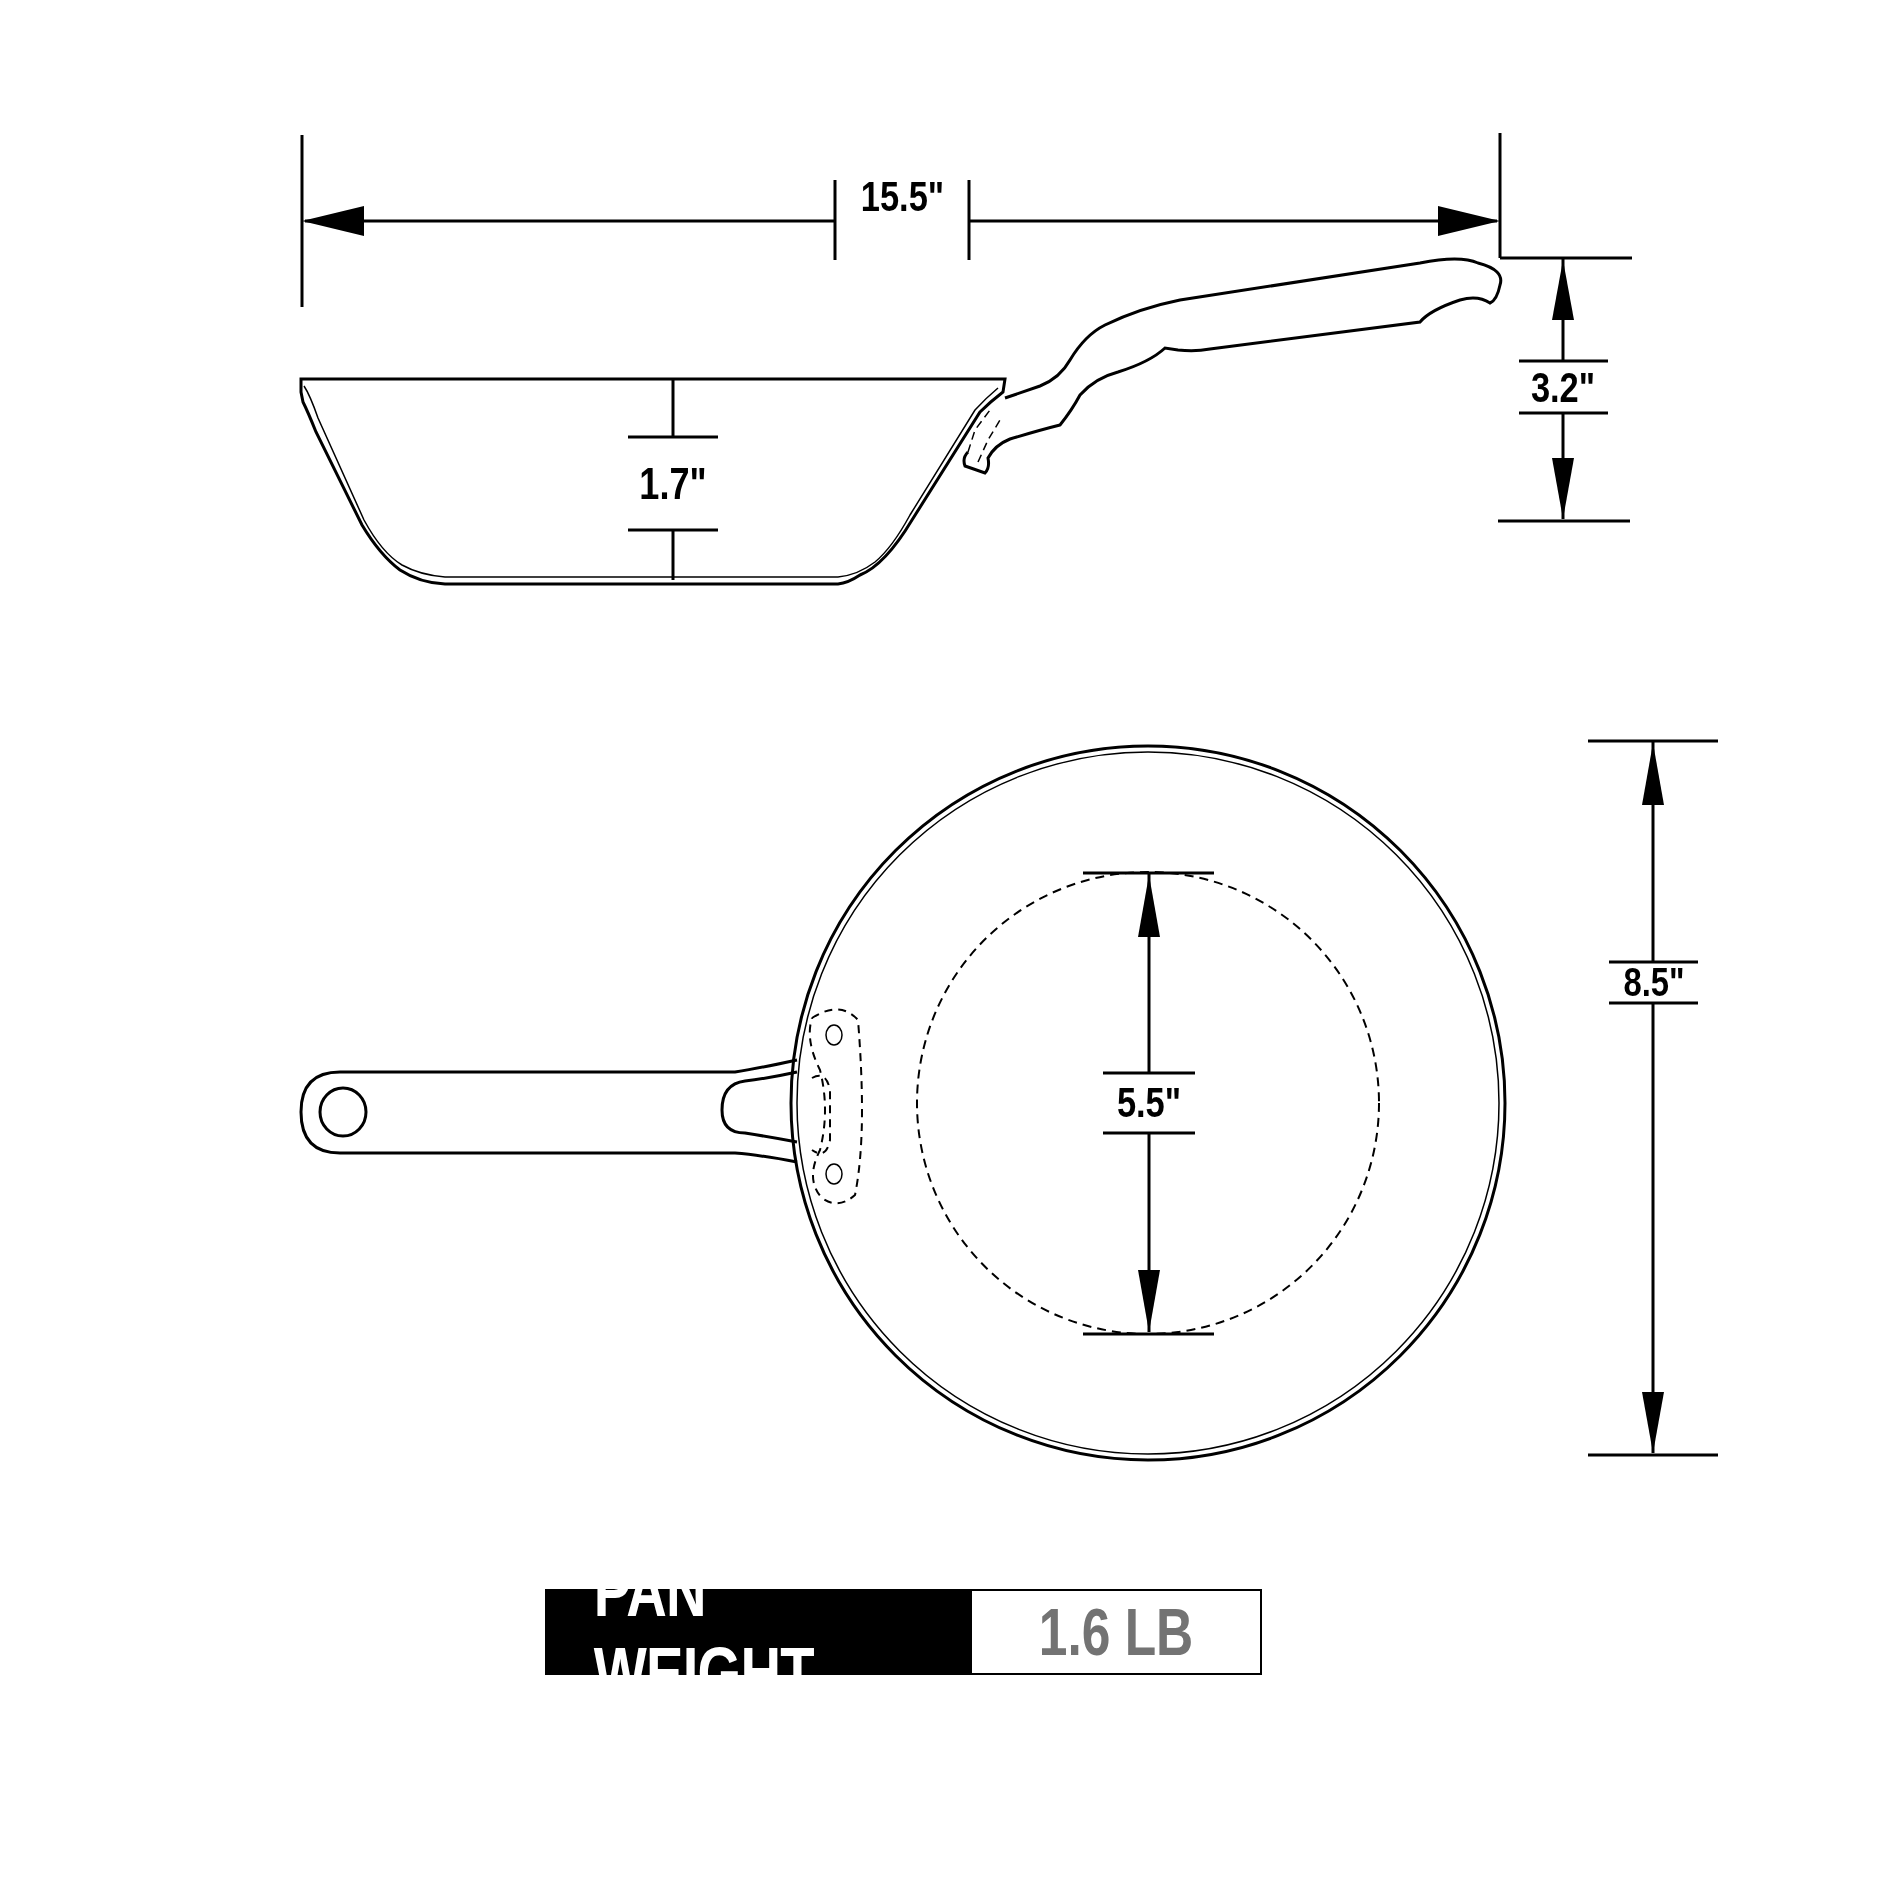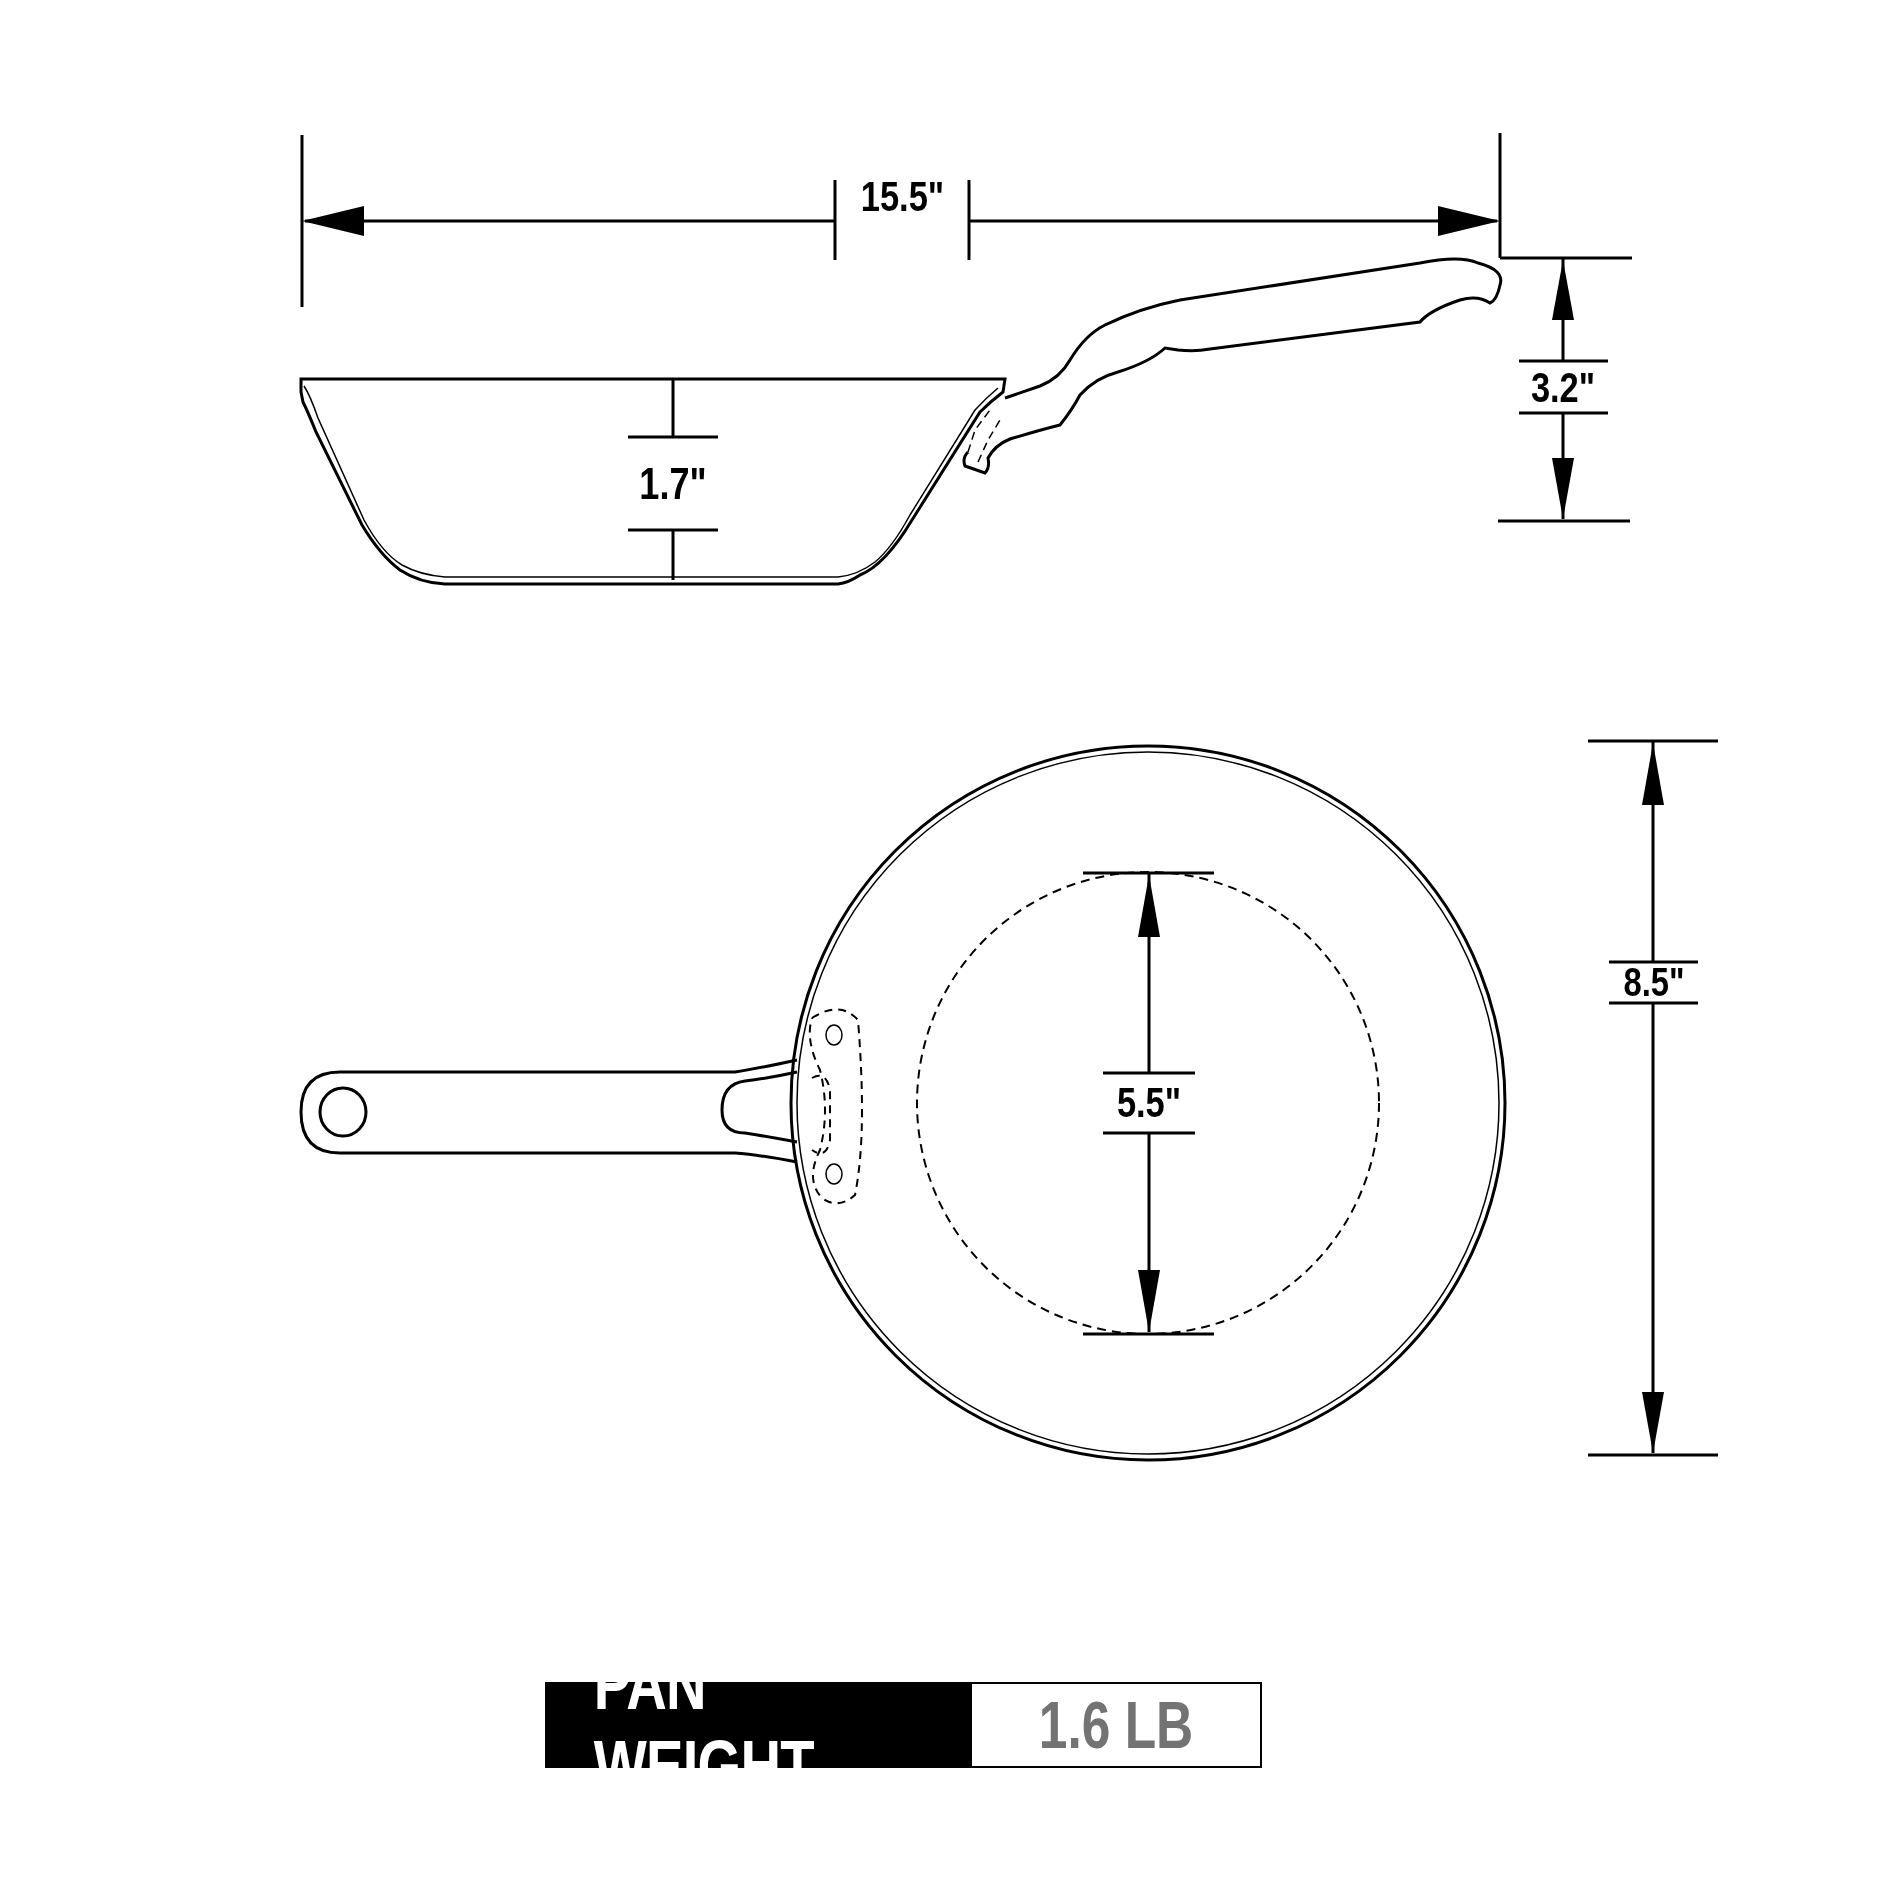--- a/index.html
+++ b/index.html
@@ -1,19 +1,19 @@
 <!DOCTYPE html>
 <html><head>
   <meta charset="utf-8">
   <style>
     html, body { margin: 0; padding: 0; background: #ffffff; }
     body { width: 1880px; height: 1880px; position: relative; overflow: hidden; font-family: "Liberation Sans", sans-serif; }
     svg#drawing { position: absolute; left: 0; top: 0; }
     .dim-label { position: absolute; font-family: "Liberation Sans", sans-serif; font-weight: bold; color: #000; text-align: center; white-space: nowrap; transform: scaleX(0.82); transform-origin: center; }
-    .weight-box { position: absolute; left: 545px; top: 1682px; width: 717px; height: 86px; display: flex; border: 2px solid #000; box-sizing: border-box; }
+    .weight-box { position: absolute; left: 545px; top: 1589px; width: 717px; height: 86px; display: flex; border: 2px solid #000; box-sizing: border-box; }
     .weight-label { background: #000; color: #fff; width: 425px; display: flex; align-items: center; justify-content: center; font-weight: bold; font-size: 72px; letter-spacing: -1px; }
     .weight-value { background: #fff; color: #737373; flex: 1; display: flex; align-items: center; justify-content: center; font-weight: bold; font-size: 66px; }
     .weight-label span, .weight-value span { display: inline-block; transform: scaleX(0.78); }
   </style>
 </head>
 <body>
 
 <svg id="drawing" width="1880" height="1880" viewBox="0 0 1880 1880" xmlns="http://www.w3.org/2000/svg">
   <defs>
     <marker id="arrow" viewBox="0 0 10 10" refX="10" refY="5" markerWidth="14" markerHeight="30" markerUnits="userSpaceOnUse" orient="auto">

